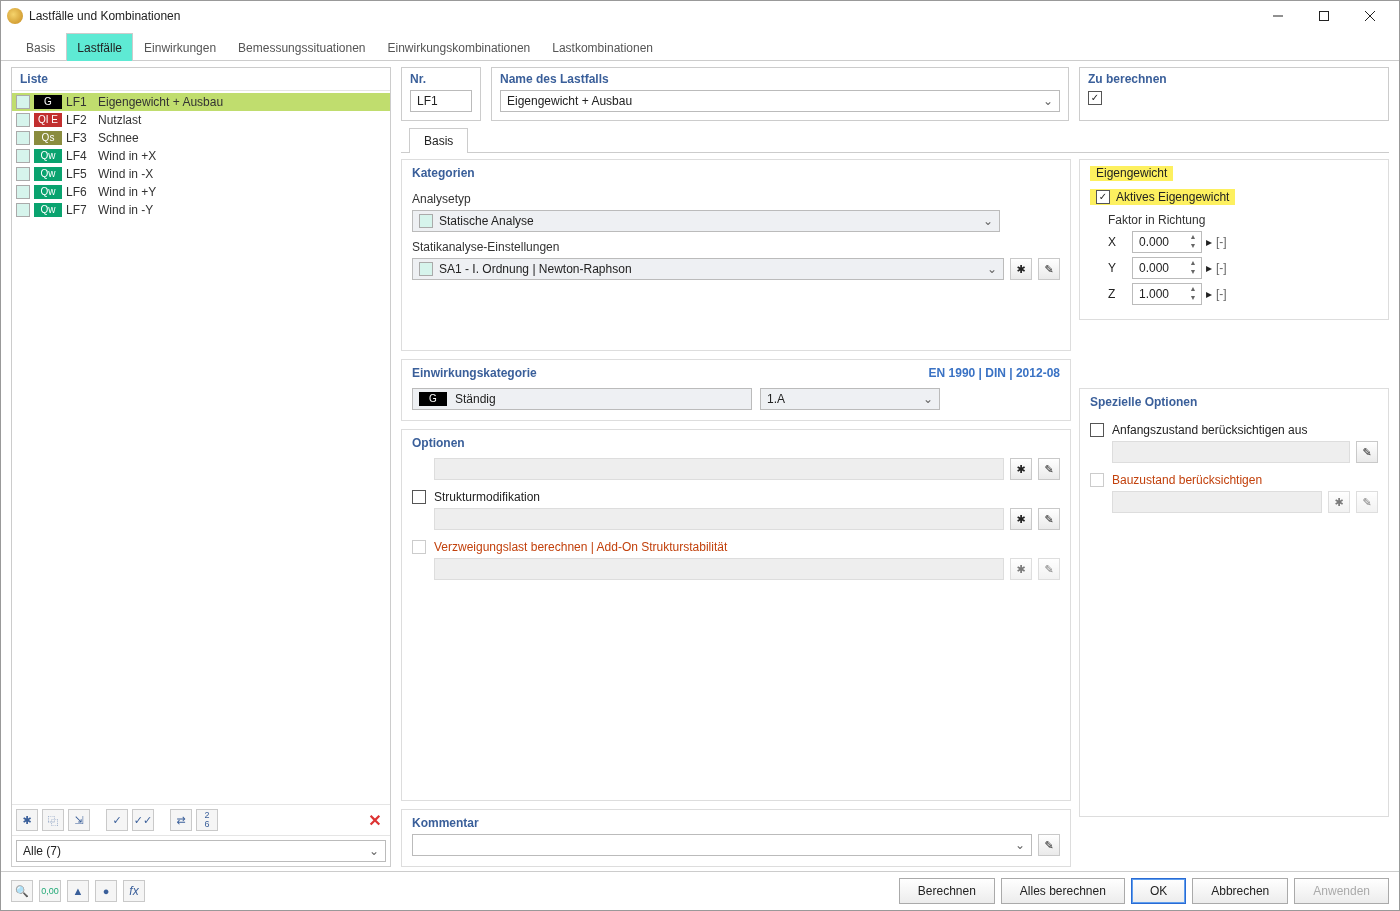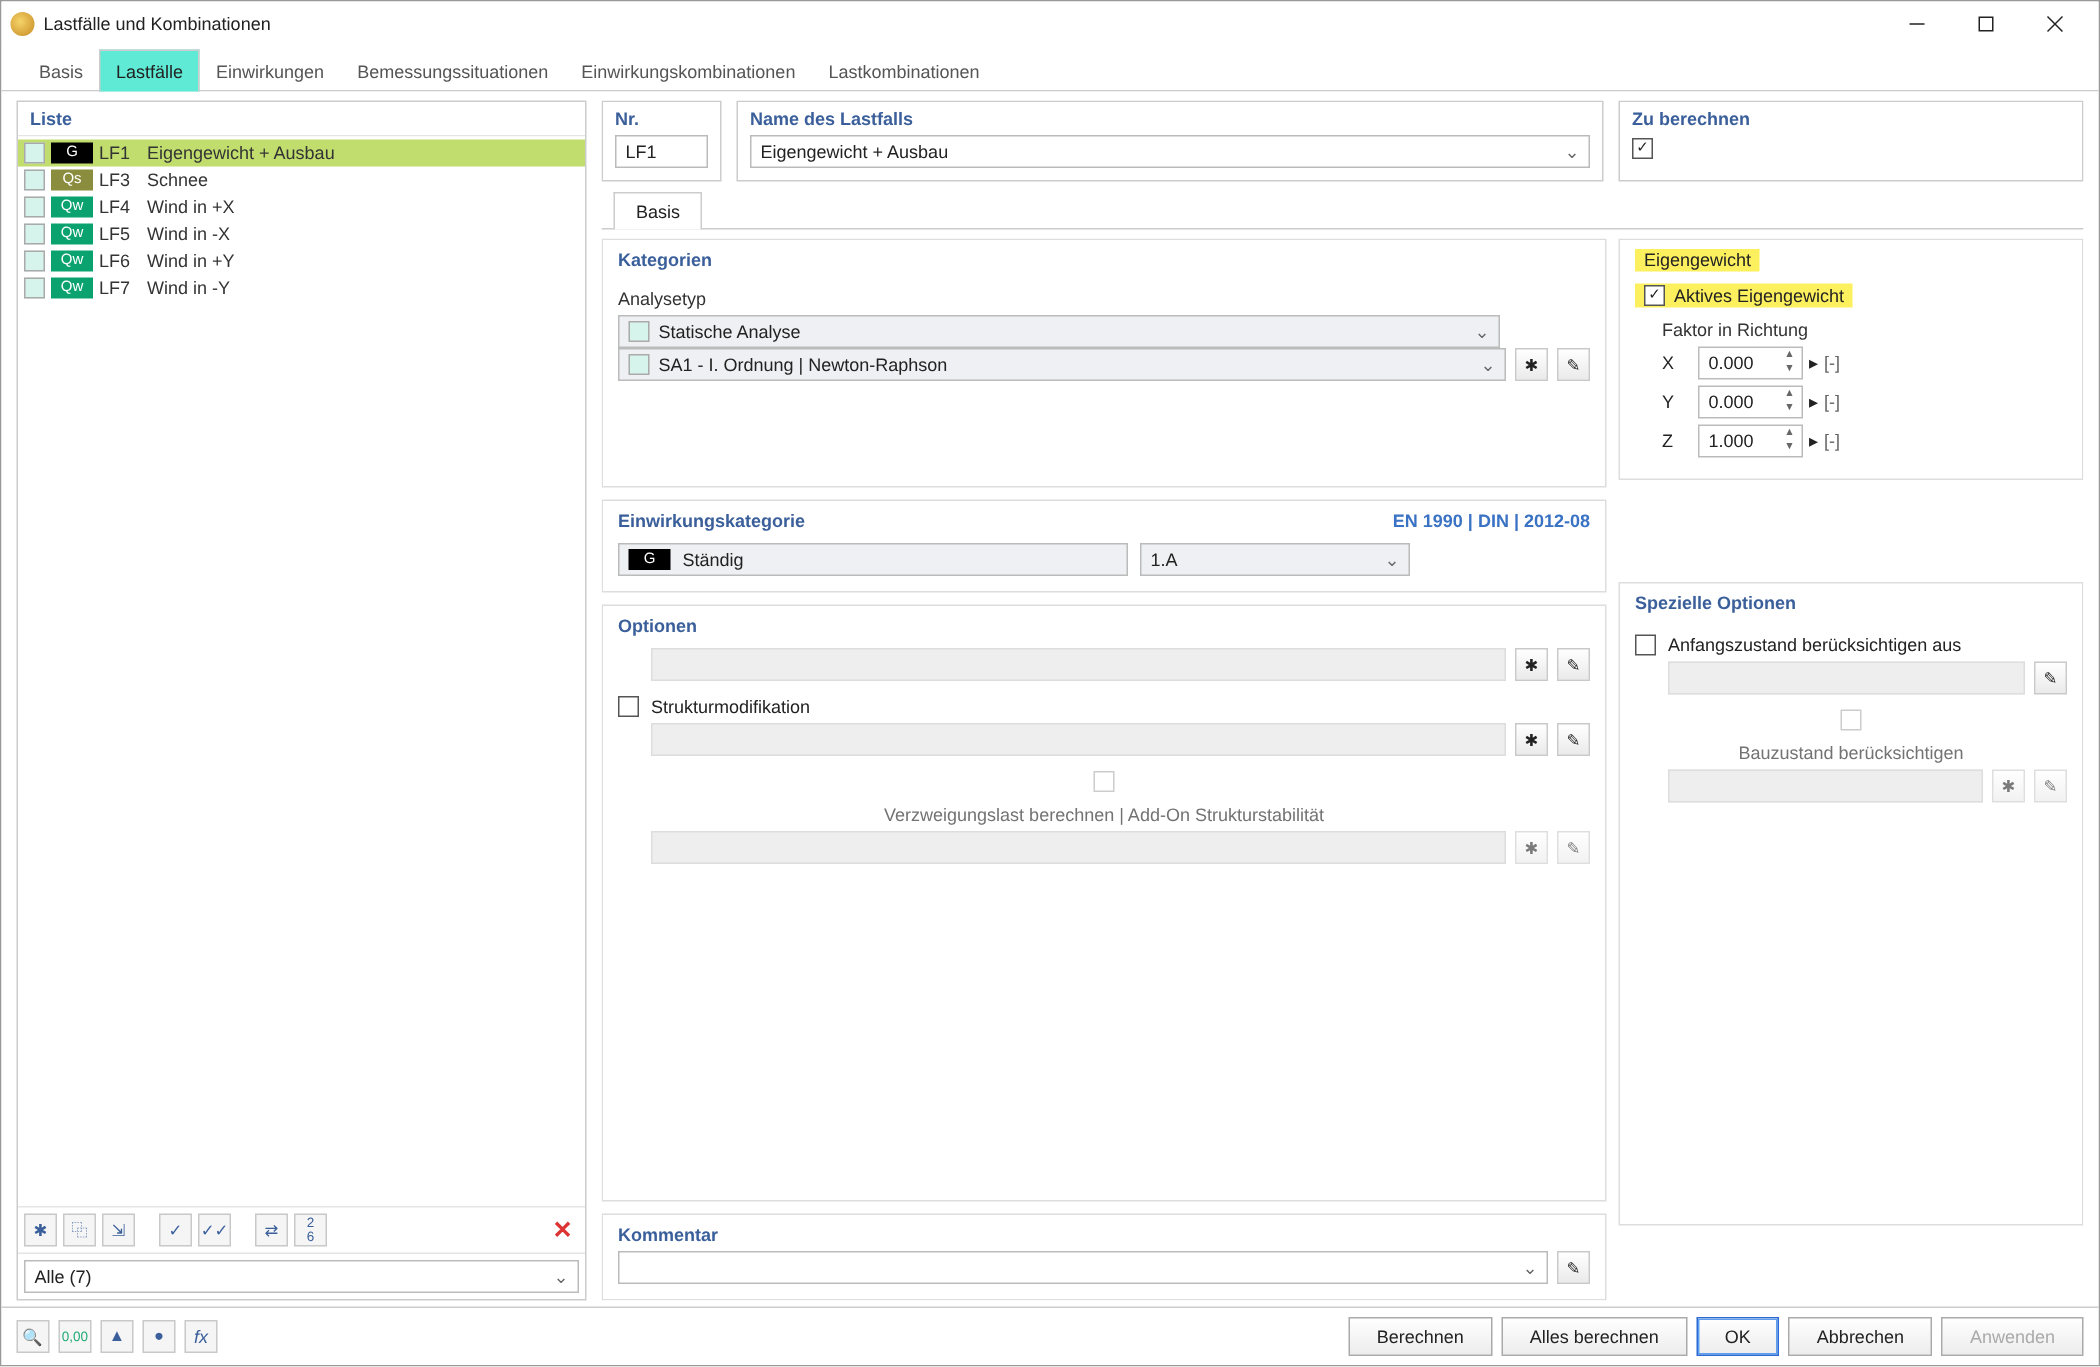--- a/index.html
+++ b/index.html
@@ -57,21 +57,21 @@
 .ctrlrow { display:flex; align-items:center; gap:6px; }
 .fill { flex:1; }
 .iconbtn { width:22px; height:22px; border:1px solid #c9c9c9; background:linear-gradient(#fff,#eaeaea); display:flex; align-items:center; justify-content:center; cursor:pointer; font-size:11px; }
 .spin { display:flex; align-items:center; gap:4px; }
 .spin .num { width:70px; text-align:right; padding-right:20px; position:relative; }
 .spin .num .spinners { position:absolute; right:2px; top:1px; bottom:1px; width:12px; display:flex; flex-direction:column; }
 .spin .num .spinners span { flex:1; font-size:7px; line-height:1; text-align:center; cursor:pointer; color:#666; }
 .unit { color:#666; }
 .opt { display:flex; align-items:center; gap:8px; margin-top:10px; }
 .opt .chk { flex-shrink:0; }
-.opt.disabled { color:#737373;flex-direction:column; }
+.opt.disabled { color:#c2410c; }
 .opt.disabled .chk { border-color:#ccc; }
 .subctrl { display:flex; gap:6px; margin-top:4px; margin-left:22px; }
 .subctrl .disabled-input { flex:1; height:22px; background:#eee; border:1px solid #ddd; }
 .hl { background:#fdf05f; display:inline-block; padding:0 6px 1px; }
 .ew-box .hd { margin-bottom:8px; }
 .ew-row { display:flex; align-items:center; gap:10px; margin:4px 0; padding-left:18px; }
 .ew-row .ax { width:14px; }
 .footer { display:flex; align-items:center; padding:6px 10px; gap:6px; border-top:1px solid #ccc; background:#fff; }
 .footer .spacer { flex:1; }
 .btn { height:26px; padding:0 18px; border:1px solid #aaa; background:linear-gradient(#fff,#ececec); cursor:pointer; display:flex; align-items:center; }
@@ -127,20 +127,26 @@
       <div class="panel-head">Liste</div>
       <div class="list" id="lf-list">
           <div class="row sel">
             <span class="swatch s1"></span>
             <span class="tag G">G</span>
             <span class="lf">LF1</span>
             <span class="ln">Eigengewicht + Ausbau</span>
           </div>
           <div class="row">
             <span class="swatch s1"></span>
+            <span class="tag QIE">QI E</span>
+            <span class="lf">LF2</span>
+            <span class="ln">Nutzlast</span>
+          </div>
+          <div class="row">
+            <span class="swatch s1"></span>
             <span class="tag Qs">Qs</span>
             <span class="lf">LF3</span>
             <span class="ln">Schnee</span>
           </div>
           <div class="row">
             <span class="swatch s1"></span>
             <span class="tag Qw">Qw</span>
             <span class="lf">LF4</span>
             <span class="ln">Wind in +X</span>
           </div>
@@ -219,20 +225,21 @@
             <div class="ctrlrow">
               <div class="combo fill" style="background:#eef0f3;">
                 <span style="display:flex;align-items:center;gap:6px;">
                     <span class="swatch s1"></span>
                     <span>Statische Analyse</span>
                   </span>
                 <span class="arrow">⌄</span>
               </div>
               <div style="width:54px;"></div>
             </div>
+            <div class="label">Statikanalyse-Einstellungen</div>
             <div class="ctrlrow">
               <div class="combo fill" style="background:#eef0f3;">
                 <span style="display:flex;align-items:center;gap:6px;">
                     <span class="swatch s1"></span>
                     <span>SA1 - I. Ordnung | Newton-Raphson</span>
                   </span>
                 <span class="arrow">⌄</span>
               </div>
               <div class="iconbtn">✱</div>
               <div class="iconbtn">✎</div>

